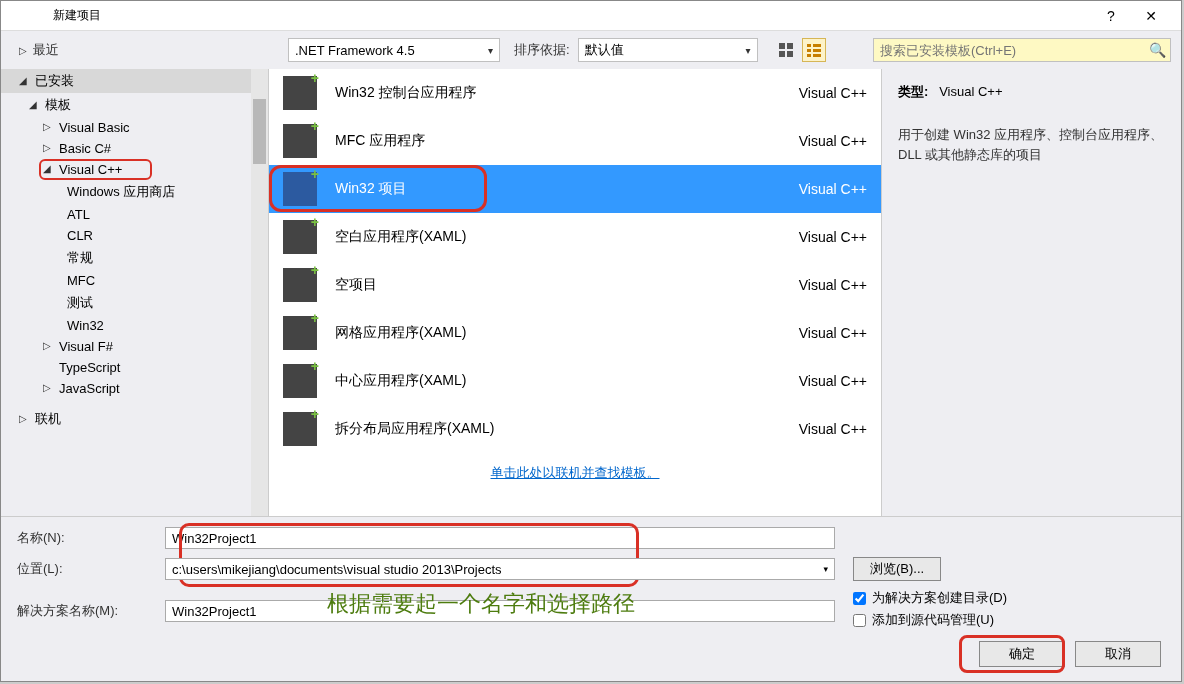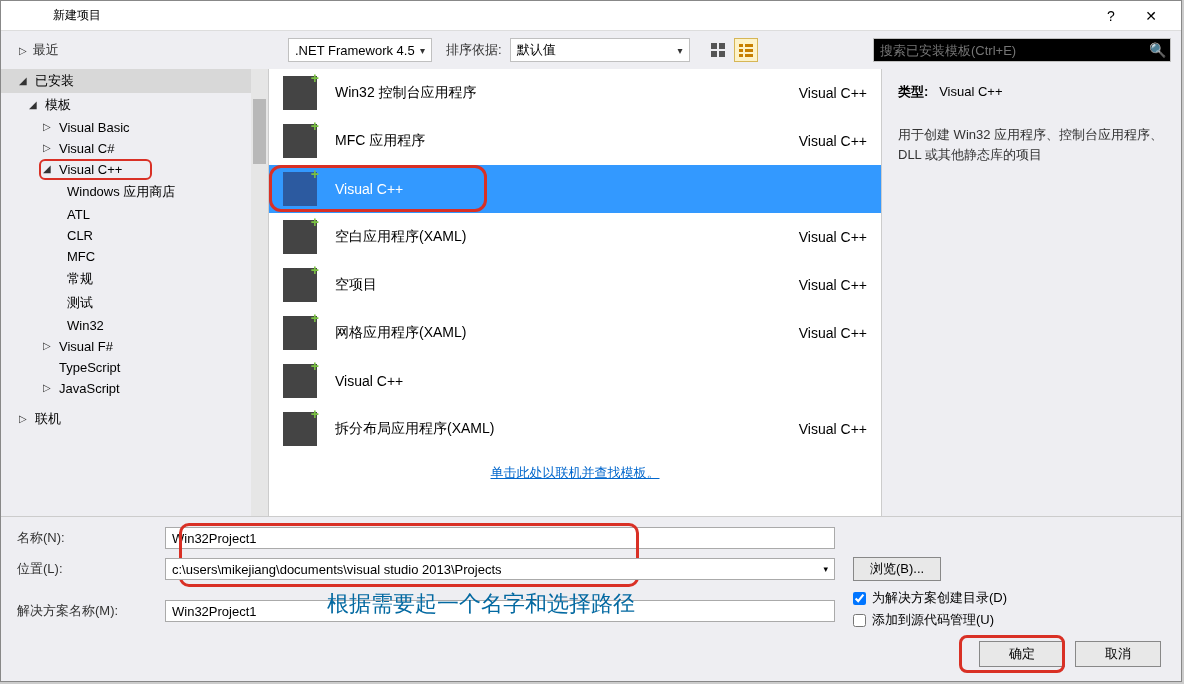--- a/index.html
+++ b/index.html
@@ -7,28 +7,28 @@
     .dialog { width: 1182px; height: 682px; background: #f5f5f5; border: 1px solid #888; display: flex; flex-direction: column; }
     .titlebar { height: 30px; background: #fff; display: flex; align-items: center; padding: 0 10px; border-bottom: 1px solid #ddd; }
     .titlebar-title { font-size: 12px; flex: 1; margin-left: 42px; }
     .titlebar-btn { width: 40px; height: 28px; display: flex; align-items: center; justify-content: center; font-size: 14px; cursor: pointer; }
     .toolbar-row { height: 38px; display: flex; align-items: center; padding: 0; background: #eeeef2; }
     .left-panel-hdr { width: 287px; display: flex; align-items: center; height: 38px; padding-left: 18px; font-size: 13px; color: #333; }
     .left-panel-hdr .tri { margin-right: 6px; font-size: 10px; color: #333; }
     .toolbar-mid { display: flex; align-items: center; gap: 8px; flex: 1; }
     .combo { background: #fff; border: 1px solid #c0c0c0; height: 24px; font-size: 13px; padding: 0 6px; display: flex; align-items: center; position: relative; cursor: pointer; }
     .combo::after { content: "▾"; position: absolute; right: 6px; font-size: 10px; color: #333; }
-    .combo.fw { width: 144px; }
+    .combo.fw { width: 212px; }
     .combo.sort { width: 180px; }
     .label-sort { font-size: 13px; color: #333; margin-left: 6px; }
     .view-btns { display: flex; gap: 4px; margin-left: 8px; }
     .view-btn { width: 24px; height: 24px; border: 1px solid transparent; display: flex; align-items: center; justify-content: center; cursor: pointer; }
     .view-btn.active { background: #fdf3c9; border-color: #d6b656; }
     .search-wrap { width: 298px; margin-right: 10px; position: relative; }
-    .search-input { width: 100%; height: 24px; border: 1px solid #c0c0c0; background: #000000; font-size: 13px; padding: 0 24px 0 6px; color: #888; }
+    .search-input { width: 100%; height: 24px; border: 1px solid #c0c0c0; background: #fef9c3; font-size: 13px; padding: 0 24px 0 6px; color: #888; }
     .search-icon { position: absolute; right: 4px; top: 4px; font-size: 14px; color: #555; }
     
     .main-area { flex: 1; display: flex; min-height: 0; background: #fff; }
     
     .left-tree { width: 268px; background: #eeeef2; border-right: 1px solid #ccc; overflow-y: auto; font-size: 13px; position: relative; }
     .left-scroll-track { position: absolute; right: 0; top: 0; bottom: 0; width: 17px; background: #e6e6e6; }
     .left-scroll-thumb { position: absolute; right: 2px; top: 30px; width: 13px; height: 65px; background: #b8b8b8; }
     .tree-item { padding: 3px 0 3px 18px; display: flex; align-items: center; cursor: pointer; }
     .tree-item.installed { background: #d8d8d8; font-weight: normal; }
     .tree-item .tri { width: 12px; font-size: 10px; color: #333; margin-right: 4px; transform: translateY(-1px); }
@@ -60,21 +60,21 @@
     .form-row { display: flex; align-items: center; margin-bottom: 8px; position: relative; }
     .form-label { width: 148px; font-size: 13px; color: #333; }
     .form-input { flex: 1; max-width: 670px; height: 22px; border: 1px solid #aaa; background: #fff; font-size: 13px; padding: 0 6px; }
     .combo-loc { flex: 1; max-width: 670px; height: 22px; border: 1px solid #aaa; background: #fff; font-size: 13px; padding: 0 6px; position: relative; display: flex; align-items: center; cursor: pointer; }
     .combo-loc::after { content: "▾"; position: absolute; right: 6px; font-size: 9px; }
     .browse-btn { margin-left: 18px; height: 24px; padding: 0 16px; border: 1px solid #888; background: #e8e8e8; font-size: 13px; cursor: pointer; }
     .name-box-border { position: absolute; left: 162px; top: -4px; width: 460px; height: 64px; border: 3px solid #d93025; border-radius: 10px; pointer-events: none; }
     .checks { margin-left: 18px; }
     .check-row { display: flex; align-items: center; font-size: 13px; margin-bottom: 4px; }
     .check-row input { margin-right: 6px; }
-    .annotation { position: absolute; left: 310px; top: 0; font-size: 22px; color: #0369a1; font-family: "KaiTi", "STKaiti", serif; white-space: nowrap; }
+    .annotation { position: absolute; left: 310px; top: 0; font-size: 22px; color: #4d7c0f; font-family: "KaiTi", "STKaiti", serif; white-space: nowrap; }
     .bottom-btns { display: flex; justify-content: flex-end; gap: 10px; margin-top: 8px; padding-right: 4px; position: relative; }
     .btn { width: 86px; height: 26px; border: 1px solid #888; background: #e8e8e8; font-size: 13px; cursor: pointer; }
     .ok-box-border { position: absolute; border: 3px solid #d93025; border-radius: 8px; right: 100px; top: -6px; width: 106px; height: 38px; pointer-events: none; }
     
     svg.grid-icon { width: 16px; height: 16px; }
   </style>
 </head>
 <body>
 
 <div class="dialog">
@@ -133,40 +133,40 @@
       <div class="tree-item lv1">
         <span class="tri">◢</span>
         <span>模板</span>
       </div>
       <div class="tree-item lv2">
           <span class="tri">▷</span>
           <span>Visual Basic</span>
         </div>
       <div class="tree-item lv2">
           <span class="tri">▷</span>
-          <span>Visual C#</span>
+          <span>Basic C#</span>
         </div>
       <div class="tree-item lv2 boxed">
           <span class="tri">◢</span>
           <span>Visual C++</span>
         </div>
       <div class="tree-item lv3">
           <span>Windows 应用商店</span>
         </div>
       <div class="tree-item lv3">
           <span>ATL</span>
         </div>
       <div class="tree-item lv3">
           <span>CLR</span>
         </div>
       <div class="tree-item lv3">
+          <span>常规</span>
+        </div>
+      <div class="tree-item lv3">
           <span>MFC</span>
-        </div>
-      <div class="tree-item lv3">
-          <span>常规</span>
         </div>
       <div class="tree-item lv3">
           <span>测试</span>
         </div>
       <div class="tree-item lv3">
           <span>Win32</span>
         </div>
       <div class="tree-item lv2">
           <span class="tri">▷</span>
           <span>Visual F#</span>
@@ -194,39 +194,41 @@
           <span class="tmpl-name">Win32 控制台应用程序</span>
           <span class="tmpl-lang">Visual C++</span>
         </div>
       <div class="tmpl-item">
           <div class="tmpl-icon"></div>
           <span class="tmpl-name">MFC 应用程序</span>
           <span class="tmpl-lang">Visual C++</span>
         </div>
       <div class="tmpl-item selected boxed">
           <div class="tmpl-icon"></div>
+          <span class="tmpl-name">Win32 项目</span>
           <span class="tmpl-lang">Visual C++</span>
         </div>
       <div class="tmpl-item">
           <div class="tmpl-icon"></div>
           <span class="tmpl-name">空白应用程序(XAML)</span>
           <span class="tmpl-lang">Visual C++</span>
         </div>
       <div class="tmpl-item">
           <div class="tmpl-icon"></div>
           <span class="tmpl-name">空项目</span>
           <span class="tmpl-lang">Visual C++</span>
         </div>
       <div class="tmpl-item">
           <div class="tmpl-icon"></div>
           <span class="tmpl-name">网格应用程序(XAML)</span>
           <span class="tmpl-lang">Visual C++</span>
         </div>
       <div class="tmpl-item">
           <div class="tmpl-icon"></div>
+          <span class="tmpl-name">中心应用程序(XAML)</span>
           <span class="tmpl-lang">Visual C++</span>
         </div>
       <div class="tmpl-item">
           <div class="tmpl-icon"></div>
           <span class="tmpl-name">拆分布局应用程序(XAML)</span>
           <span class="tmpl-lang">Visual C++</span>
         </div>
       <div class="online-link">
         <a>单击此处以联机并查找模板。</a>
       </div>

